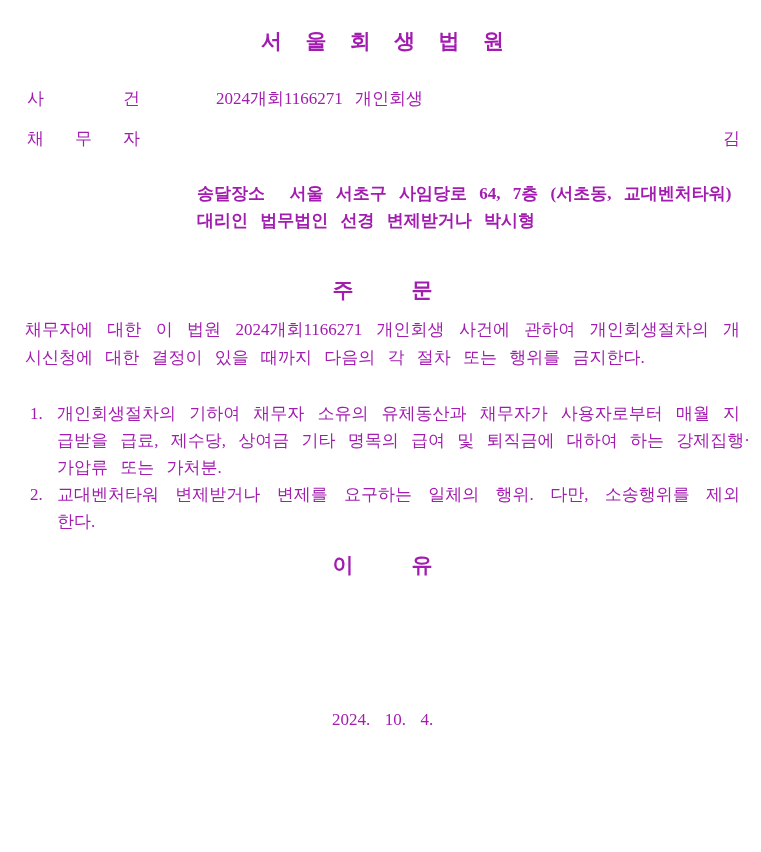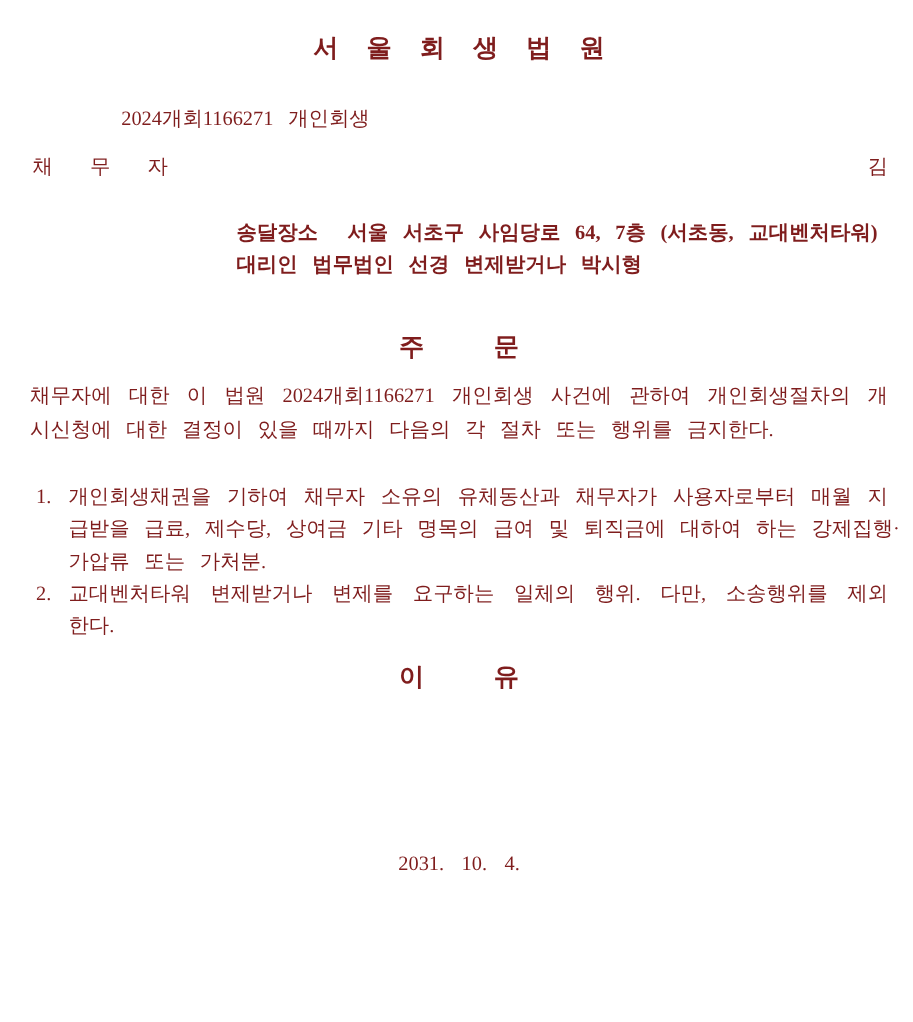--- a/index.html
+++ b/index.html
@@ -3,21 +3,21 @@
 <meta charset="utf-8">
 <style>
   html, body { margin: 0; padding: 0; background: #ffffff; }
   .page {
     position: relative;
     width: 761px;
     height: 852px;
     box-sizing: border-box;
     padding: 0 21px 0 25px;
     background: #ffffff;
-    color: #7f1d1d;
+    color: #a21caf;
     font-family: "Liberation Serif", "DejaVu Serif", serif;
     font-size: 17px;
     overflow: hidden;
   }
   
   .heading {
     display: block;
     font-family: "Liberation Sans", "DejaVu Sans", sans-serif;
     font-weight: bold;
     font-size: 21px;
@@ -69,20 +69,21 @@
 </head>
 <body>
 
 <div class="page">
 
   <div class="heading court-title">서 울 회 생 법 원</div>
 
 
   <div class="case-rows">
     <div class="row">
+      <div class="row-label">사 건</div>
       <div class="row-value">2024개회1166271 개인회생</div>
     </div>
     <div class="row">
       <div class="row-label">채 무 자</div>
       <div class="row-value">김</div>
     </div>
   </div>
 
   <div class="addr-block">
     <div class="addr-line">송달장소  서울 서초구 사임당로 64, 7층 (서초동, 교대벤처타워)</div>
@@ -92,29 +93,29 @@
   <div class="heading sec-order">주 문</div>
 
   <div class="intro">
     <div class="para-line jl">채무자에 대한 이 법원 2024개회1166271 개인회생 사건에 관하여 개인회생절차의 개</div>
     <div class="para-line">시신청에 대한 결정이 있을 때까지 다음의 각 절차 또는 행위를 금지한다.</div>
   </div>
 
   <div class="list">
     <div class="list-item">
       <span class="item-num">1.</span>
-      <div class="item-line jl">개인회생채권을 기하여 채무자 소유의 유체동산과 채무자가 사용자로부터 매월 지</div>
+      <div class="item-line jl">개인회생절차의 기하여 채무자 소유의 유체동산과 채무자가 사용자로부터 매월 지</div>
       <div class="item-line jl">급받을 급료, 제수당, 상여금 기타 명목의 급여 및 퇴직금에 대하여 하는 강제집행·</div>
       <div class="item-line">가압류 또는 가처분.</div>
     </div>
     <div class="list-item">
       <span class="item-num">2.</span>
       <div class="item-line jl">교대벤처타워 변제받거나 변제를 요구하는 일체의 행위. 다만, 소송행위를 제외</div>
       <div class="item-line">한다.</div>
     </div>
   </div>
 
   <div class="heading sec-reason">이 유</div>
 
 
-  <div class="date-line">2031.  10.  4.</div>
+  <div class="date-line">2024.  10.  4.</div>
 
 </div>
 
 </body></html>

